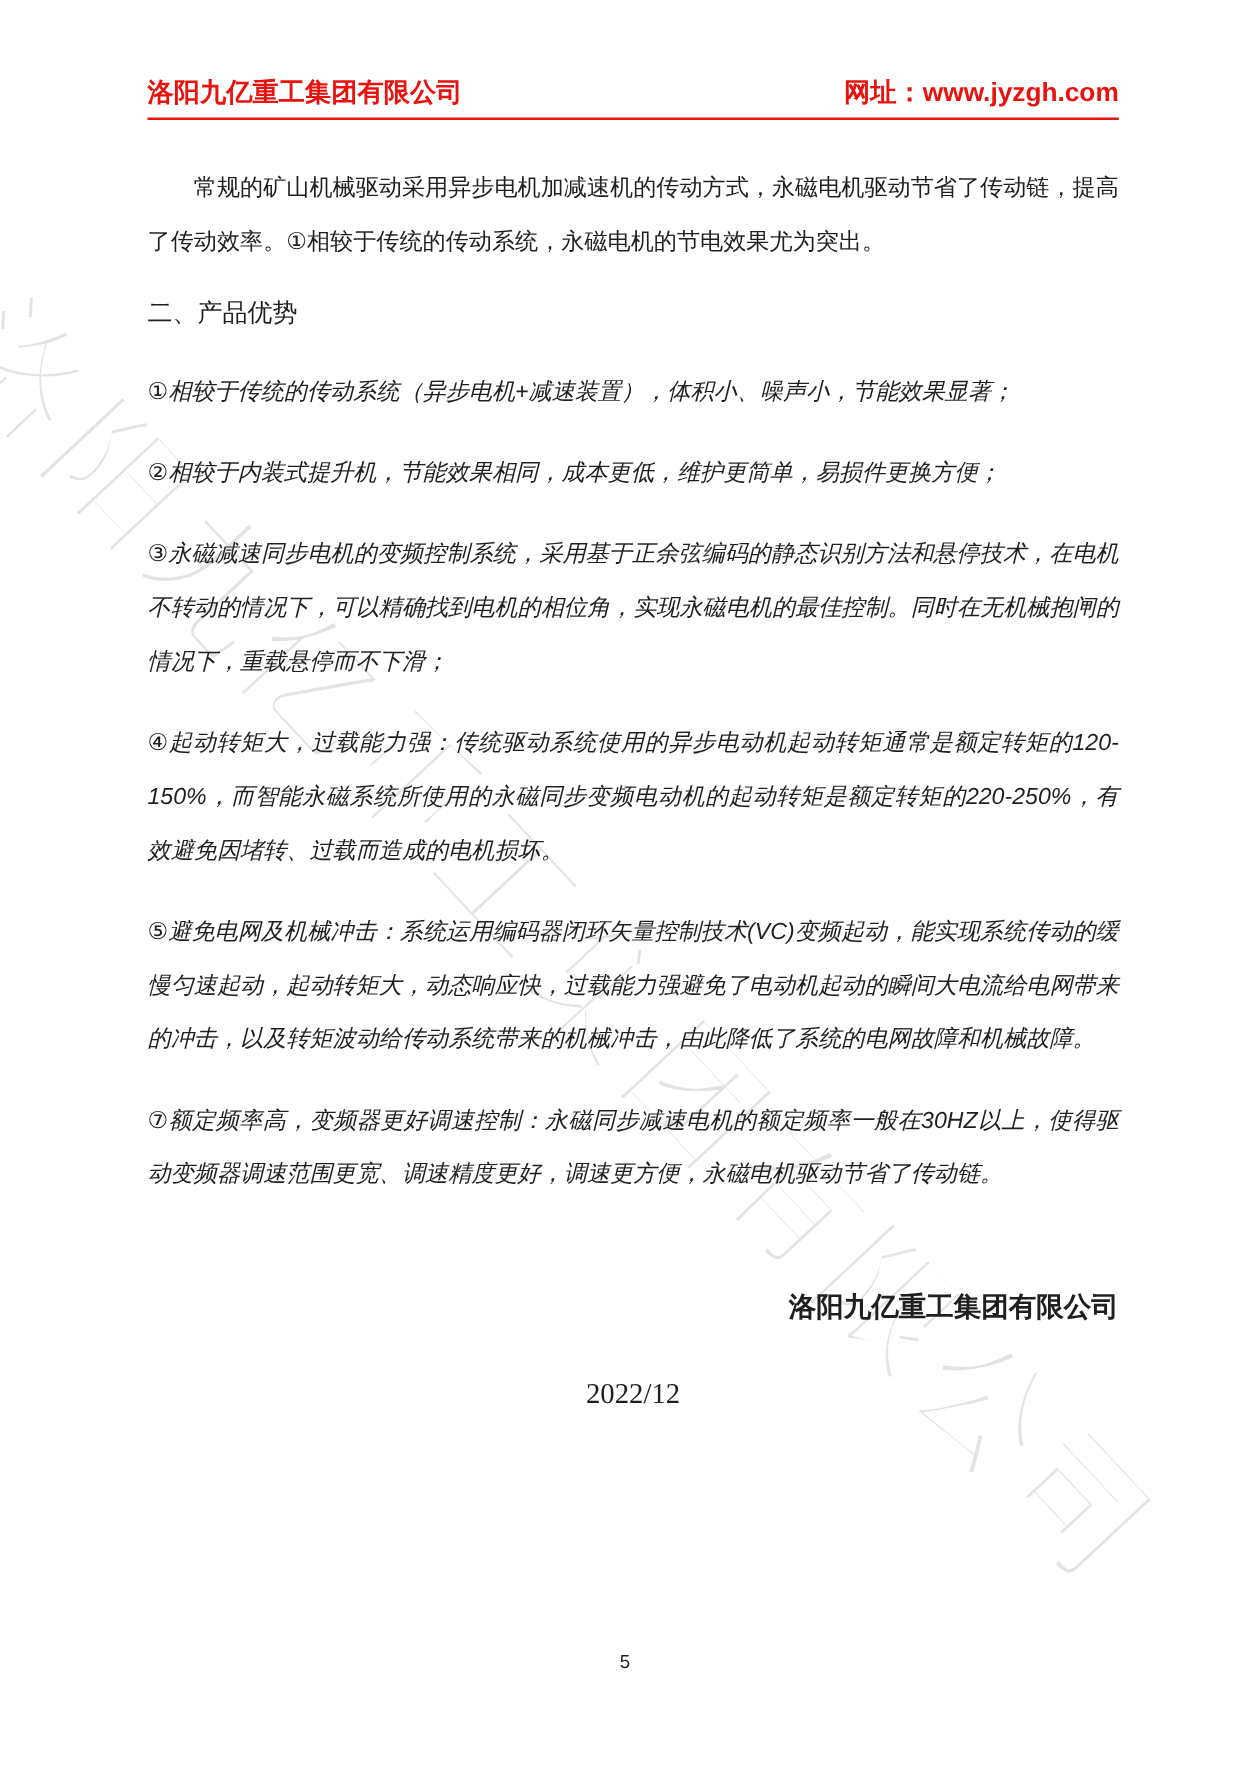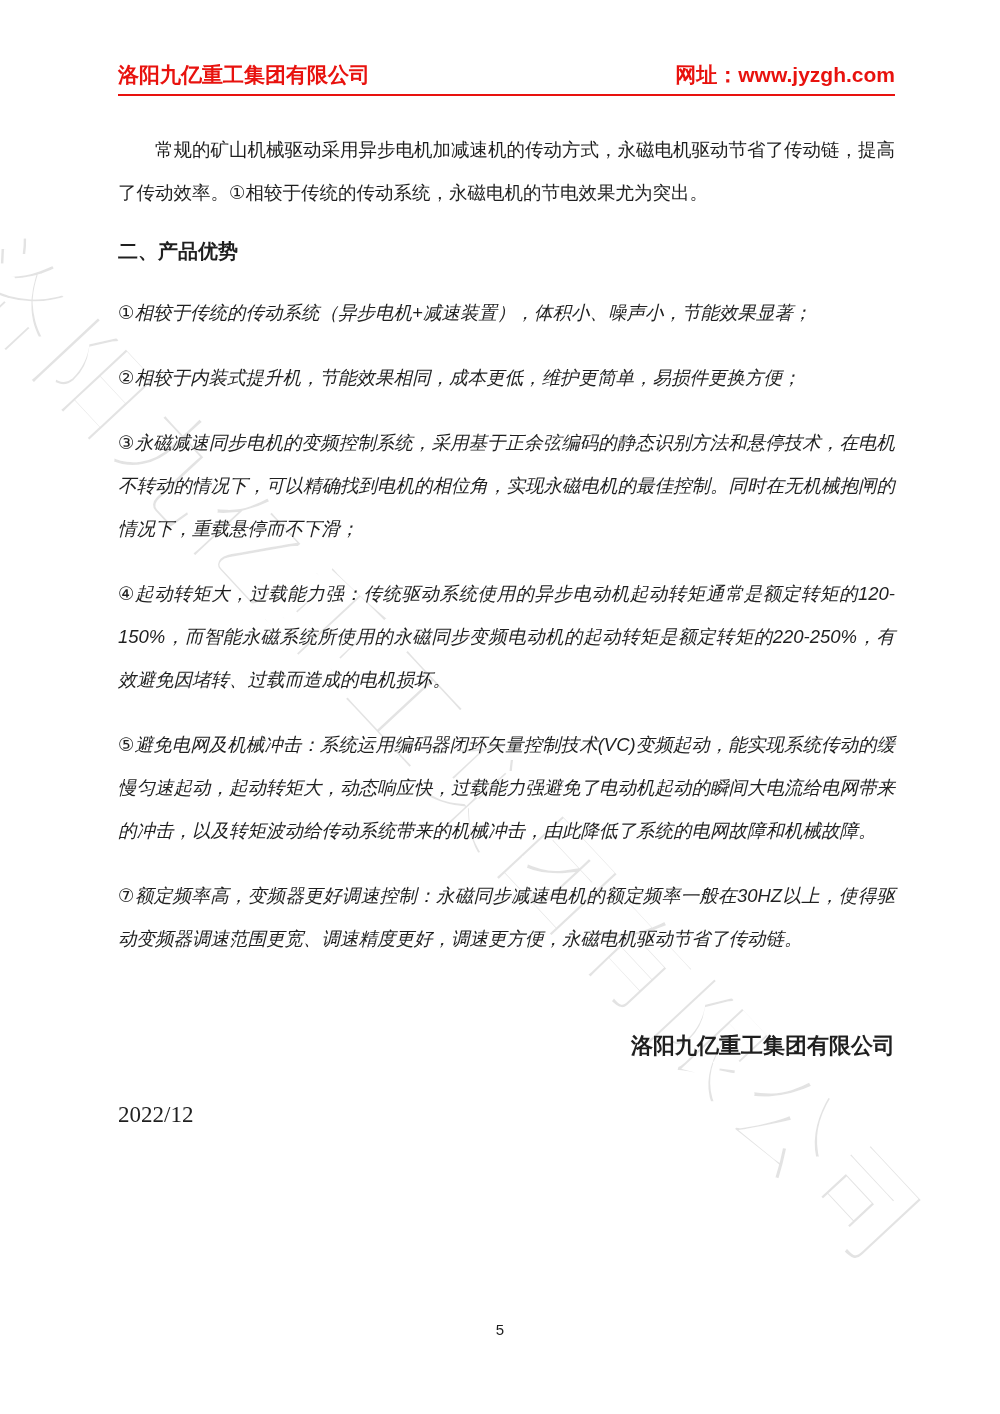--- a/index.html
+++ b/index.html
@@ -65,37 +65,37 @@
 
   .intro {
     margin-top: 32px;
     text-indent: 2em;
   }
 
   .section-heading {
     margin-top: 16px;
     margin-bottom: 18px;
     font-size: 20px;
-    font-weight: bold;
+    font-weight: normal;
     line-height: 43px;
   }
 
   .advantage { margin-bottom: 22px; font-style: italic; }
 
   .signature {
     margin-top: 64px;
     text-align: right;
     font-size: 22px;
     font-weight: bold;
     line-height: 43px;
   }
 
   .doc-date {
     margin-top: 26px;
-    text-align: left;
+    text-align: center;
     font-family: "Liberation Serif", "DejaVu Serif", serif;
     font-size: 23px;
     line-height: 43px;
   }
 
   .page-number {
     position: absolute;
     left: 0;
     right: 0;
     bottom: 76px;

